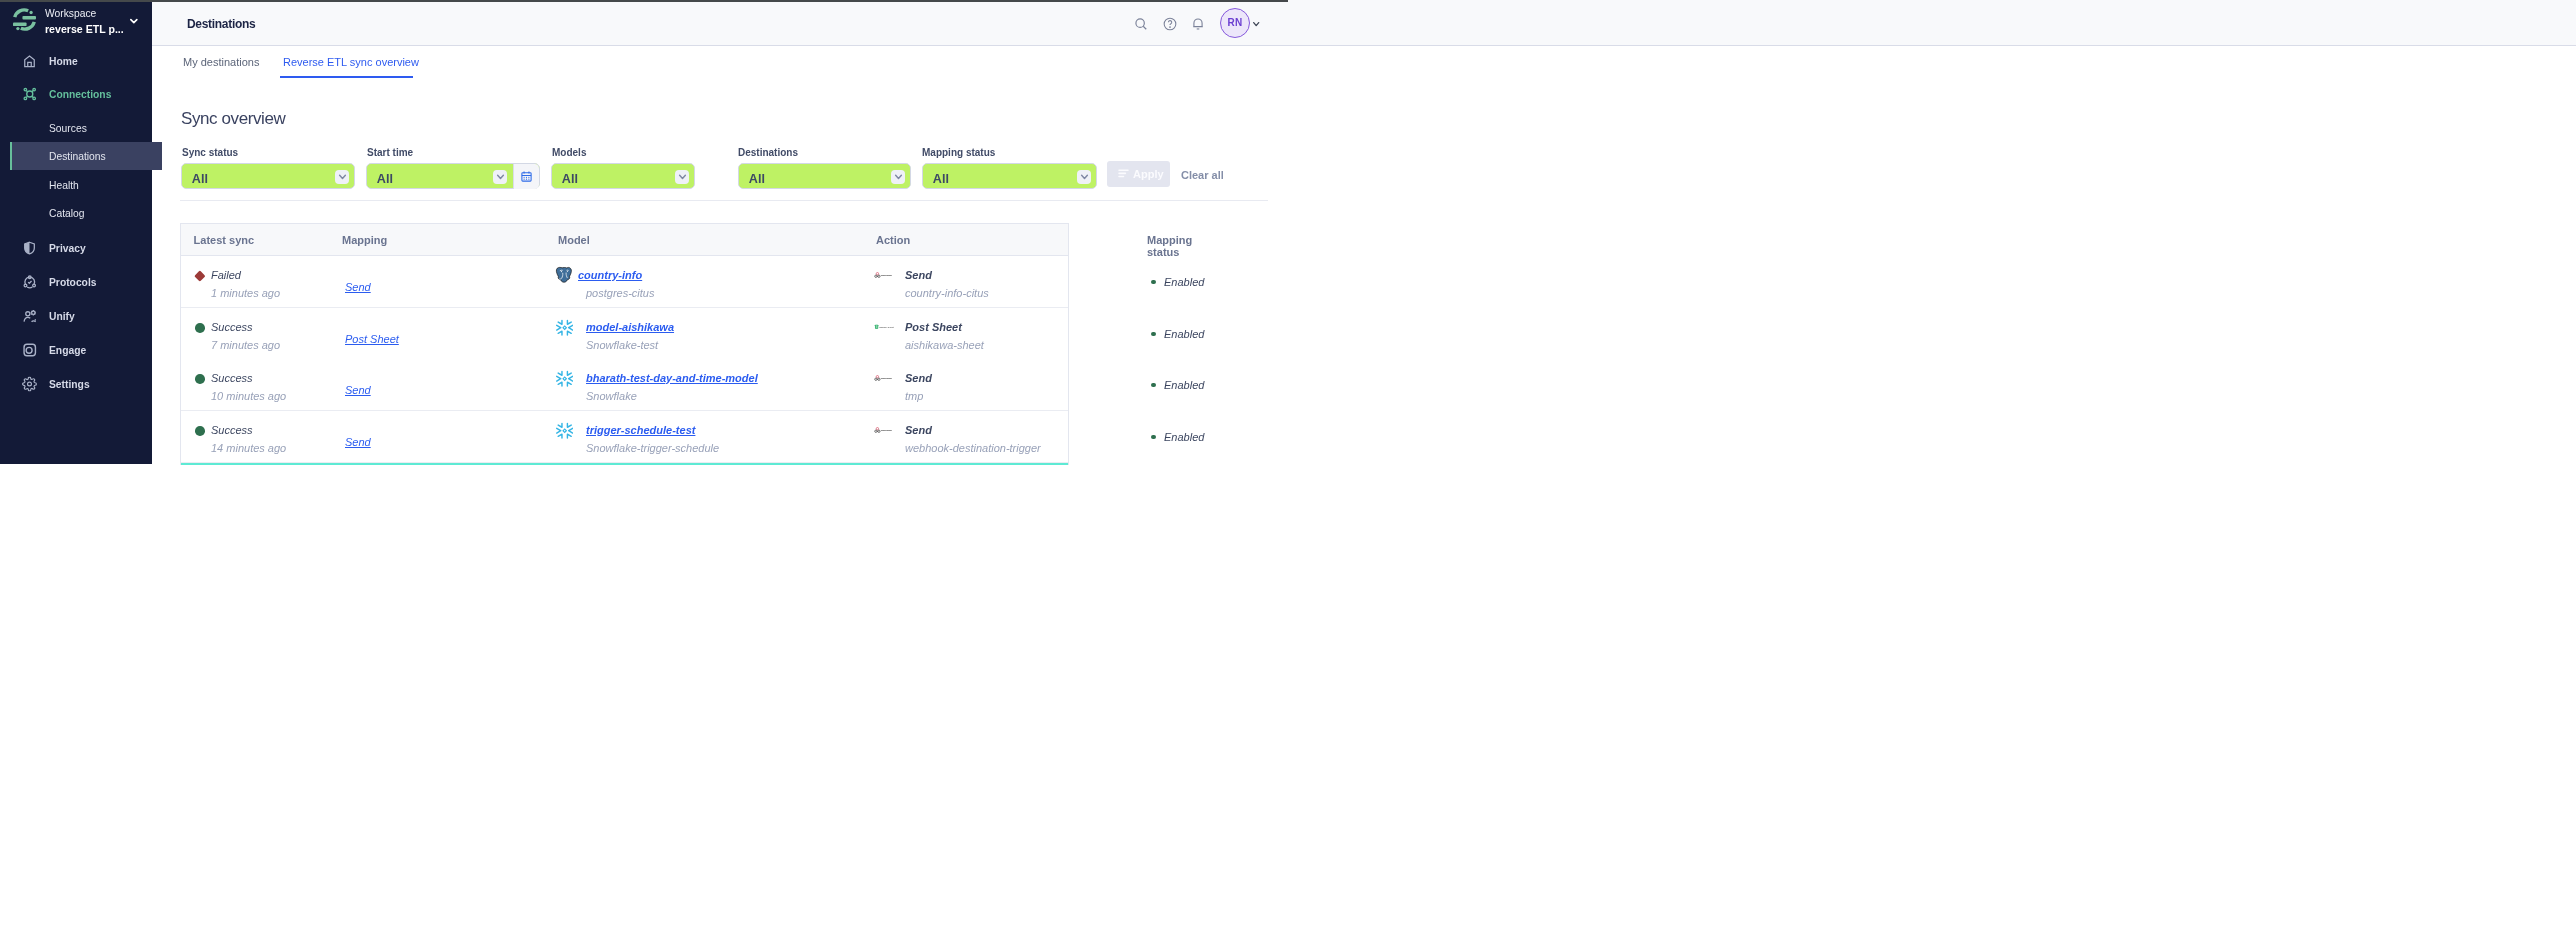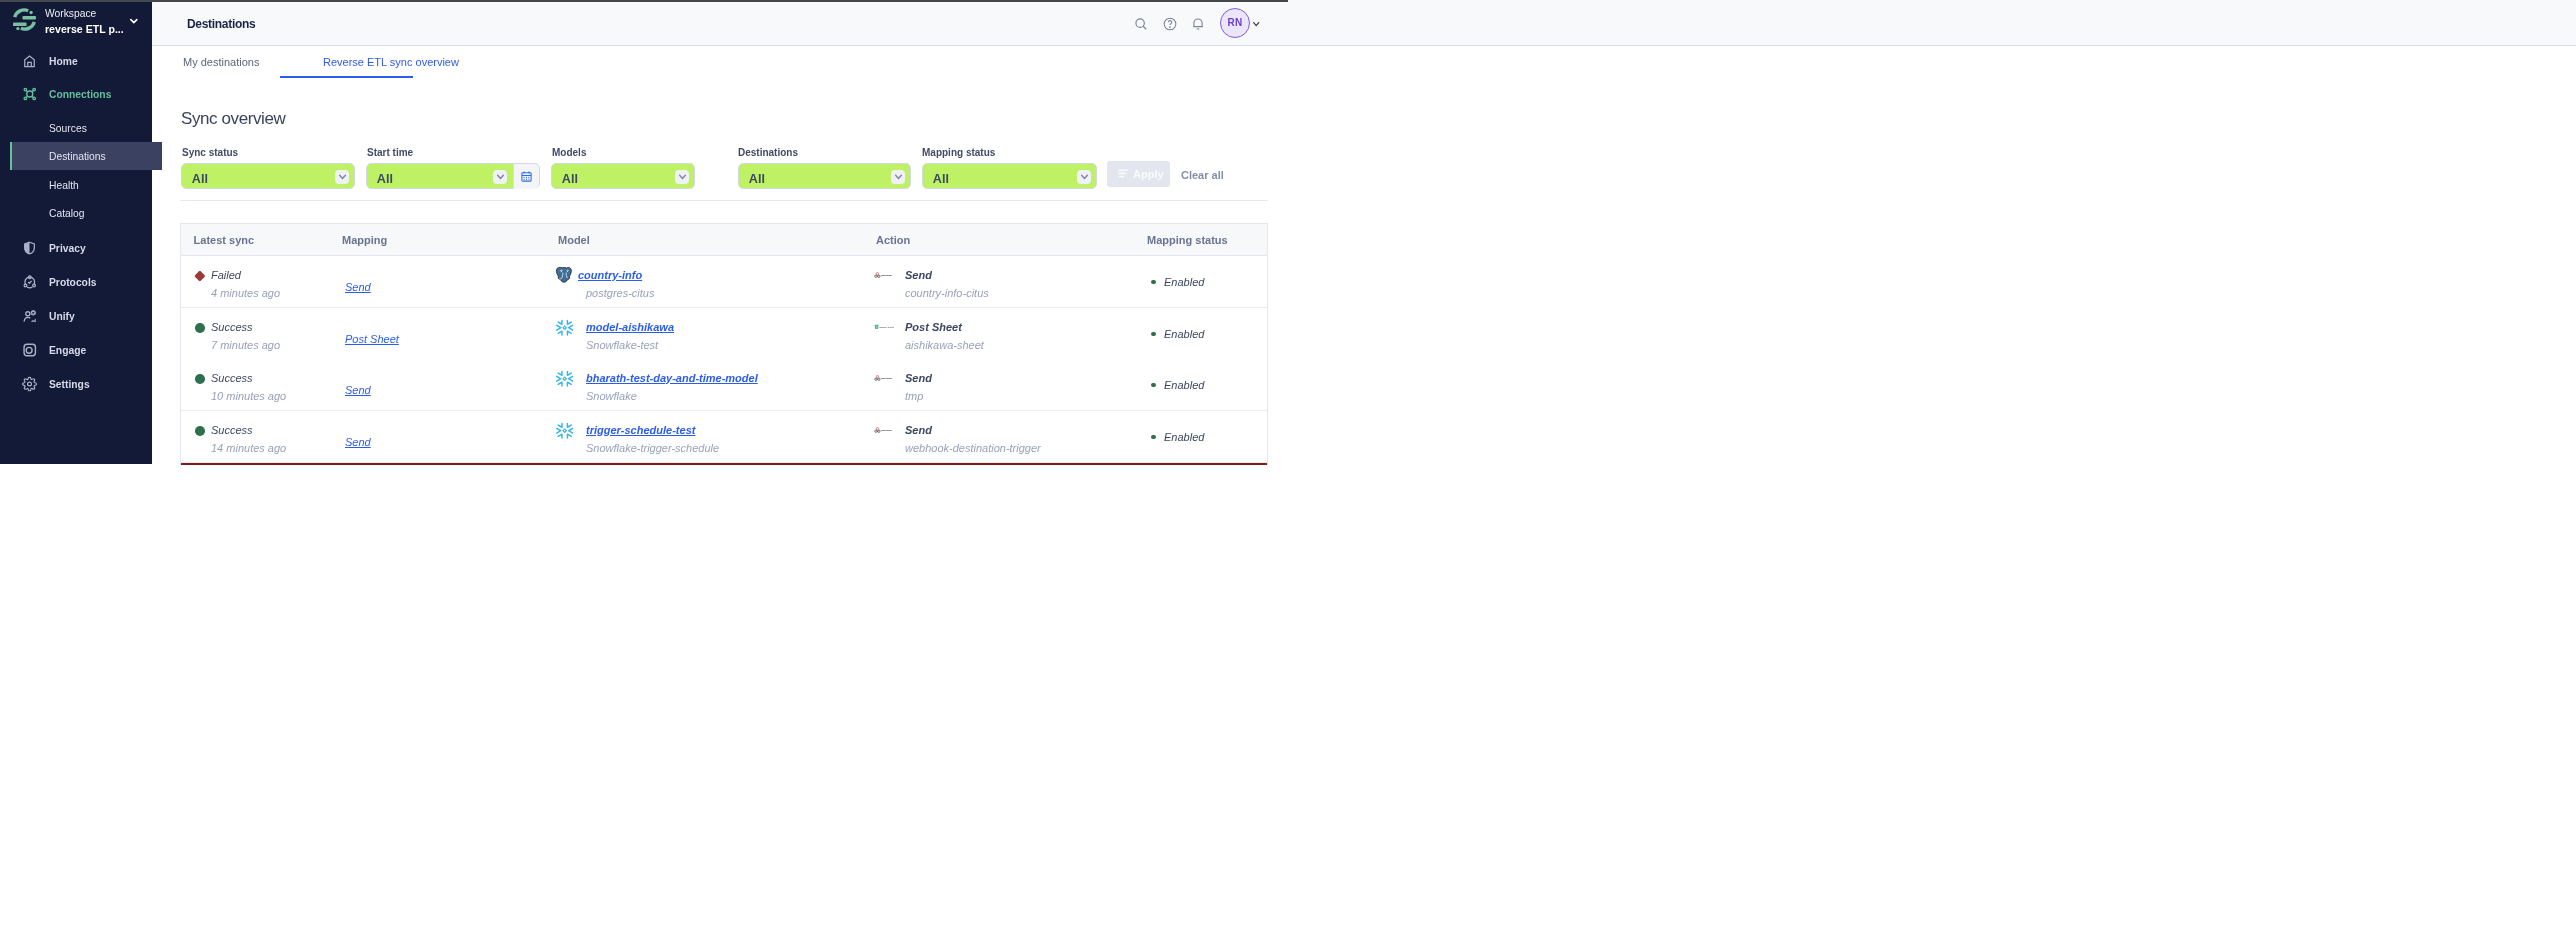--- a/index.html
+++ b/index.html
@@ -26,21 +26,21 @@
   #title { position:absolute; left:35px; top:17px; font-size:12px; font-weight:bold; color:#1c2445; letter-spacing:-0.3px; }
   .tbicon { position:absolute; top:17px; }
   #avatar { position:absolute; left:1068px; top:8.4px; width:30px; height:30px; border-radius:50%;
     background:#ece6fa; border:1.3px solid #8659dc; color:#6b3fd1; font-weight:bold; font-size:10px;
     text-align:center; line-height:27px; letter-spacing:0.2px; }
 
   
   #tabs { position:absolute; left:152px; top:46px; right:0; height:32px; background:#fff; }
   .tab { position:absolute; top:9.7px; font-size:11px; font-weight:normal; }
   #tab1 { left:31px; color:#5c6579; }
-  #tab2 { left:131px; color:#2e5bf0;margin-left:40px; }
+  #tab2 { left:131px; color:#2e5bf0; }
   #tabline { position:absolute; left:128px; top:30px; width:133px; height:1.6px; background:#2e5bf0; }
 
   
   #h1 { position:absolute; left:181px; top:109px; font-size:17px; font-weight:normal; color:#3a4260; letter-spacing:-0.4px; }
 
   
   .flabel { position:absolute; font-size:10px; font-weight:bold; color:#414b67; top:147px; }
   .fbox { position:absolute; top:163px; height:26.4px; background:#bef264; border:0.6px solid #d3d8e5; border-radius:5.2px; }
   .fall { position:absolute; left:9.7px; top:7.7px; font-size:12.6px; font-weight:600; color:#3d4964; letter-spacing:0.1px; }
   .chevbtn { position:absolute; top:5.8px; width:14px; height:14px; background:#eff1f7; border-radius:3.9px; }
@@ -48,22 +48,22 @@
   #calseg { position:absolute; left:146px; top:0; width:25.5px; height:24.5px; background:#f4f5f9;
     border-left:0.6px solid #d9dde9; border-radius:0 4.2px 4.2px 0; }
   #applybtn { position:absolute; left:1107px; top:161px; width:63px; height:26.4px; background:#e3e5ef; border-radius:3px; }
   #applybtn .t { position:absolute; left:26px; top:7px; color:#fbfbfe; font-size:11px; font-weight:bold; }
   #applybtn svg { position:absolute; left:11px; top:8.4px; }
   #clearall { position:absolute; left:1181px; top:169px; font-size:11px; font-weight:bold; color:#848ea8; }
 
   #sep { position:absolute; left:180px; top:200px; width:1088px; height:0.6px; background:#e8eaf1; }
 
   
-  #table { position:absolute; left:180px; top:223px; width:1088px; height:242px;
-    border:0.6px solid #e3e6ef; border-bottom:none; background:#7f1d1d; }
+  #table { position:absolute; left:180px; top:223px; width:889px; height:242px;
+    border:0.6px solid #e3e6ef; border-bottom:none; background:#5eead4; }
   #thead { position:absolute; left:0; top:0; width:100%; height:32px; background:#f7f8fa; border-bottom:0.6px solid #e3e6ef; }
   .th { position:absolute; top:9.7px; font-size:11px; font-weight:600; color:#6a7490; }
   .row { position:absolute; left:0; width:100%; height:52px; border-bottom:0.6px solid #eaecf2; background:#fff;font-style:italic; }
   .l1 { position:absolute; top:13.7px; font-size:11px; color:#3c4660; line-height:11px; }
   .l2 { position:absolute; top:32px; font-size:11px; color:#98a1b8; line-height:11px; }
   .lk { position:absolute; top:26px; font-size:11px; line-height:11px; }
   .link { font-weight:bold; color:#2b5cf0; text-decoration:underline; }
   .lk.link { font-weight:normal; }
   .strong { font-weight:bold; }
   .diamond { position:absolute; left:15px; top:15.5px; width:7.7px; height:7.7px; background:#9c3a38; transform:rotate(45deg); border-radius:1.3px; }
@@ -303,21 +303,21 @@
     <div class="th" style="left:12.6px">Latest sync</div>
     <div class="th" style="left:161px">Mapping</div>
     <div class="th" style="left:377px">Model</div>
     <div class="th" style="left:695px">Action</div>
     <div class="th" style="left:966px">Mapping status</div>
   </div>
 
   <div class="row" style="top:32px">
     <div class="diamond"></div>
     <div class="l1" style="left:30px">Failed</div>
-    <div class="l2" style="left:30px">4 minutes ago</div>
+    <div class="l2" style="left:30px">1 minutes ago</div>
     <div class="lk link" style="left:164px">Send</div>
     <svg class="mlogo" width="18.7" height="18.7" viewBox="0 0 32 32">
         <path d="M16 2.6 c-1.3 0-2.6.2-3.7.5 C11.1 2.7 9.7 2.4 8.3 2.4 6.7 2.4 5 2.7 3.8 3.9 2.5 5.2 2.2 7.2 2.4 9.1 2.7 11.1 3.4 13.2 4.3 15.2 c.4.9.9 1.7 1.4 2.4 -.3 1-.3 2-.1 2.9.3 1 .9 1.9 1.8 2.4.7.4 1.5.6 2.2.6.4.9.9 1.7 1.5 2.4 1.1 1.2 2.7 1.9 4.3 1.9 1.6 0 3.2-.7 4.3-1.9.6-.7 1.1-1.5 1.5-2.4.8-.1 1.6-.3 2.3-.8.9-.6 1.6-1.6 1.7-2.7.1-.8 0-1.6-.3-2.4.5-.8 1-1.7 1.4-2.6.9-2 1.5-4.1 1.7-5.9.2-1.9-.1-3.8-1.4-4.9 C25.4 2.7 24 2.4 22.8 2.5 c-1 .1-2 .4-2.9.8 C18.7 2.8 17.4 2.6 16 2.6 Z" fill="#3f6e99" stroke="#111" stroke-width="1.15"></path>
         <path d="M8.2 8.2 c1.4-1 3.4-1.3 5-.8 M19.8 7.4 c1.2-.4 2.5-.3 3.5.3" fill="none" stroke="#fff" stroke-width="1.2"></path>
         <path d="M13.2 11.6 c.5 3.6-.4 6.8-1.6 9.2 M19 11.2 c-.2 4 .9 7.4 2.3 9.4" fill="none" stroke="#fff" stroke-width="1.2"></path>
         <path d="M11.6 20.8 c-1.4 1.5-3.3 2-4.4 1.2" fill="none" stroke="#fff" stroke-width="1.2"></path>
         <circle cx="11" cy="9.6" r="1" fill="#fff"></circle>
         <circle cx="21.2" cy="9.2" r="0.9" fill="#fff"></circle>
       </svg>
     <div class="l1 link" style="left:397px">country-info</div>

